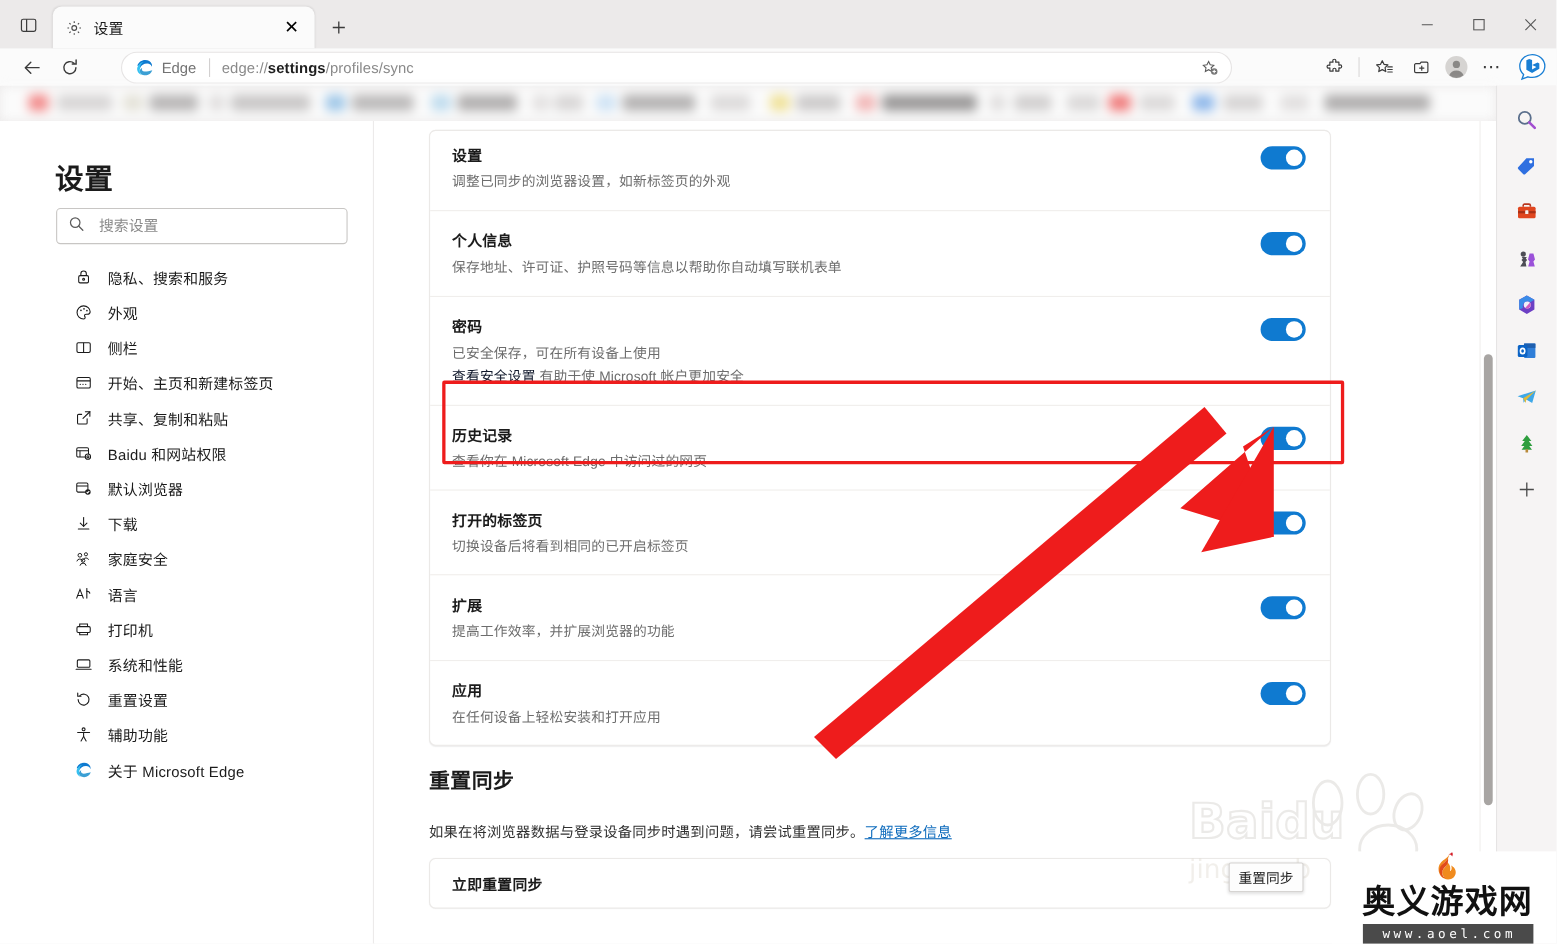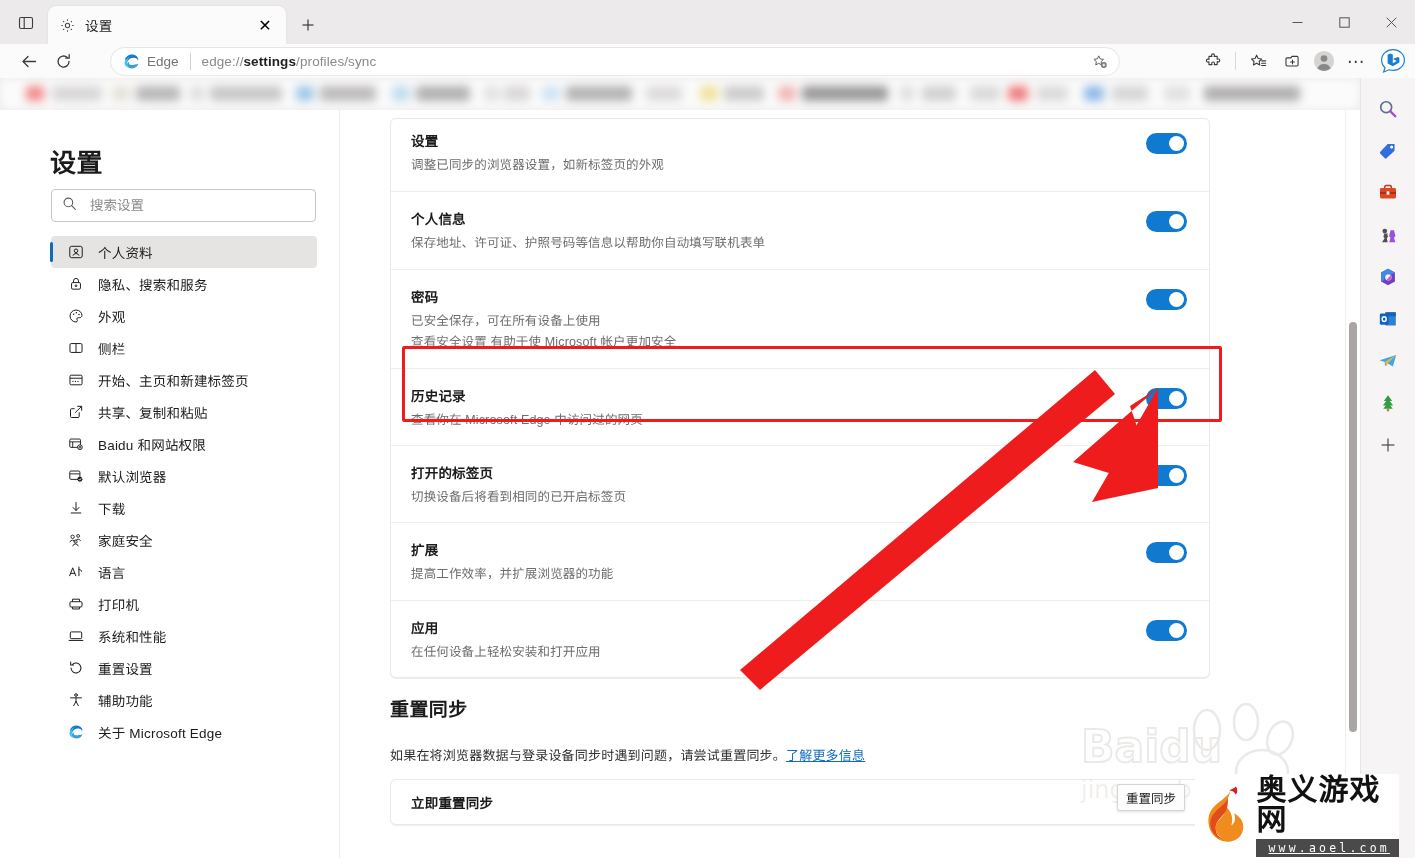--- a/index.html
+++ b/index.html
@@ -153,21 +153,21 @@
   }
   .sync-row {
     position:relative; min-height:73px; display:flex; align-items:flex-start;
     padding:16px 22px 15px 20px; border-bottom:1px solid #f0eeec;
   }
   .sync-row:last-child { border-bottom:0; }
   .sync-row.first-partial { min-height:0; padding-top:11px; padding-bottom:16px; }
   .sync-row-texts { flex:1 1 auto; padding-right:20px; }
   .sync-row-title { font-size:13.5px; font-weight:700; color:#1b1b1b; letter-spacing:.2px; }
   .sync-row-desc { font-size:12.5px; color:#6d6d6d; margin-top:6px; line-height:1.55; letter-spacing:.15px; }
-  .sync-row-desc a { color:#737373; }
+  .sync-row-desc a { color:#0f172a; }
 
   .toggle {
     flex:0 0 auto; width:41px; height:21px; border-radius:11px;
     background:#0f7ad0; position:relative; cursor:pointer; margin-top:3px;
   }
   .toggle .knob {
     position:absolute; right:3px; top:3px; width:15px; height:15px;
     border-radius:50%; background:#fff;
   }
 
@@ -217,34 +217,33 @@
     position:absolute; left:1075px; top:700px; width:280px; height:120px;
     z-index:5; opacity:.5; pointer-events:none;
   }
   #tooltip-reset-sync {
     position:absolute; left:1117px; top:784px; z-index:20;
     background:#fdfdfd; border:1px solid #d6d4d2; padding:3px 8px;
     font-size:12.5px; color:#1b1b1b; border-radius:2px;
     box-shadow:0 1px 3px rgba(0,0,0,.12); white-space:nowrap;
   }
   #site-watermark {
-    position:absolute; right:16px; bottom:0; width:204px; height:84px;
+    position:absolute; right:0; bottom:0; width:204px; height:84px;
     background:#ffffff; z-index:40; display:flex; align-items:center;
-    padding-left:6px; gap:4px;
+    padding-left:6px; gap:4px;flex-direction:column;
   }
   #site-watermark-text { display:flex; flex-direction:column; }
   #site-watermark-title {
     font-size:30px; font-weight:700; color:#111; letter-spacing:1px; line-height:1;
     font-family:"DejaVu Sans","Liberation Sans",sans-serif;
   }
   #site-watermark-url {
     margin-top:4px; background:#4a4a4a; color:#fff; font-size:11.5px;
     letter-spacing:3.2px; text-align:center; padding:2px 0 2px 3px;
     font-family:"DejaVu Sans Mono","Liberation Mono",monospace;
-    text-decoration:underline;
   }
 </style>
 </head>
 <body>
 
 <div id="browser-window">
 
   <div id="titlebar">
 
     <div id="tab-actions-button">
@@ -407,30 +406,20 @@
           <svg width="15" height="15" viewBox="0 0 16 16" fill="none" stroke="#5b5b5b" stroke-width="1.2">
             <circle cx="6.8" cy="6.8" r="4.6"></circle>
               <line x1="10.3" y1="10.3" x2="14.2" y2="14.2" stroke-linecap="round"></line>
           </svg>
         </span>
         <input id="search-settings-input" type="text" placeholder="搜索设置" style="">
       </div>
 
       <div id="sidebar-nav">
 
-        <div class="nav-item active">
-          <span class="nav-icon">
-            <svg width="16" height="16" viewBox="0 0 18 18" fill="none" stroke="#1b1b1b" stroke-width="1.1">
-              <rect x="2" y="2.6" width="14" height="12.8" rx="2"></rect>
-              <circle cx="9" cy="7.6" r="2"></circle>
-              <path d="M5.6 13.1a3.6 3.6 0 0 1 6.8 0"></path>
-            </svg>
-          </span>
-          <span class="nav-label">个人资料</span>
-        </div>
 
         <div class="nav-item">
           <span class="nav-icon">
             <svg width="16" height="16" viewBox="0 0 18 18" fill="none" stroke="#1b1b1b" stroke-width="1.1">
               <rect x="4" y="7.4" width="10" height="7.4" rx="1.4"></rect>
               <path d="M6.2 7.4V5.5a2.8 2.8 0 0 1 5.6 0v1.9"></path>
               <circle cx="9" cy="11" r="1"></circle>
             </svg>
           </span>
           <span class="nav-label">隐私、搜索和服务</span>

